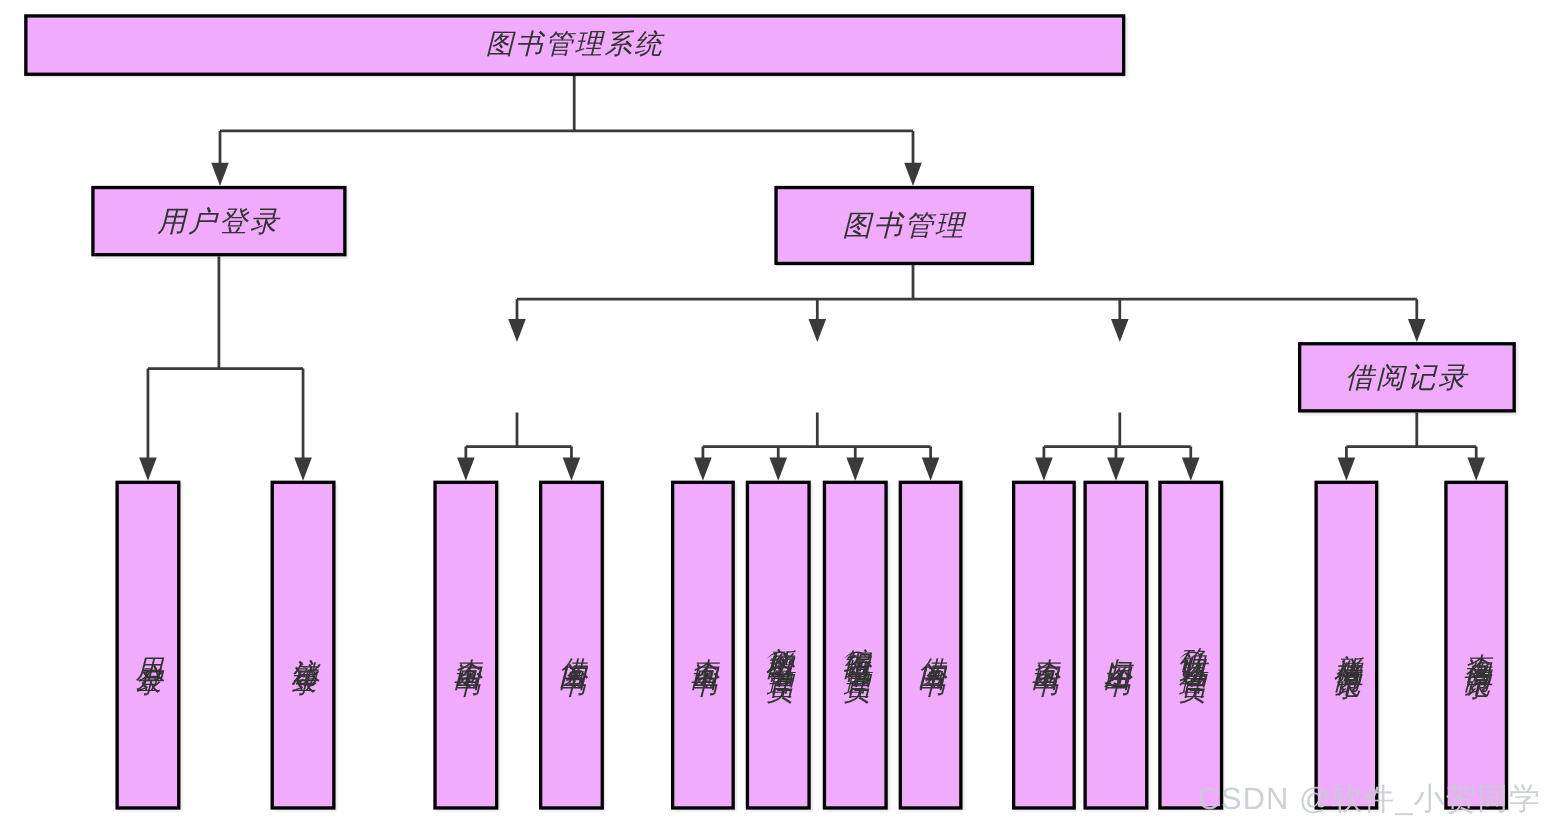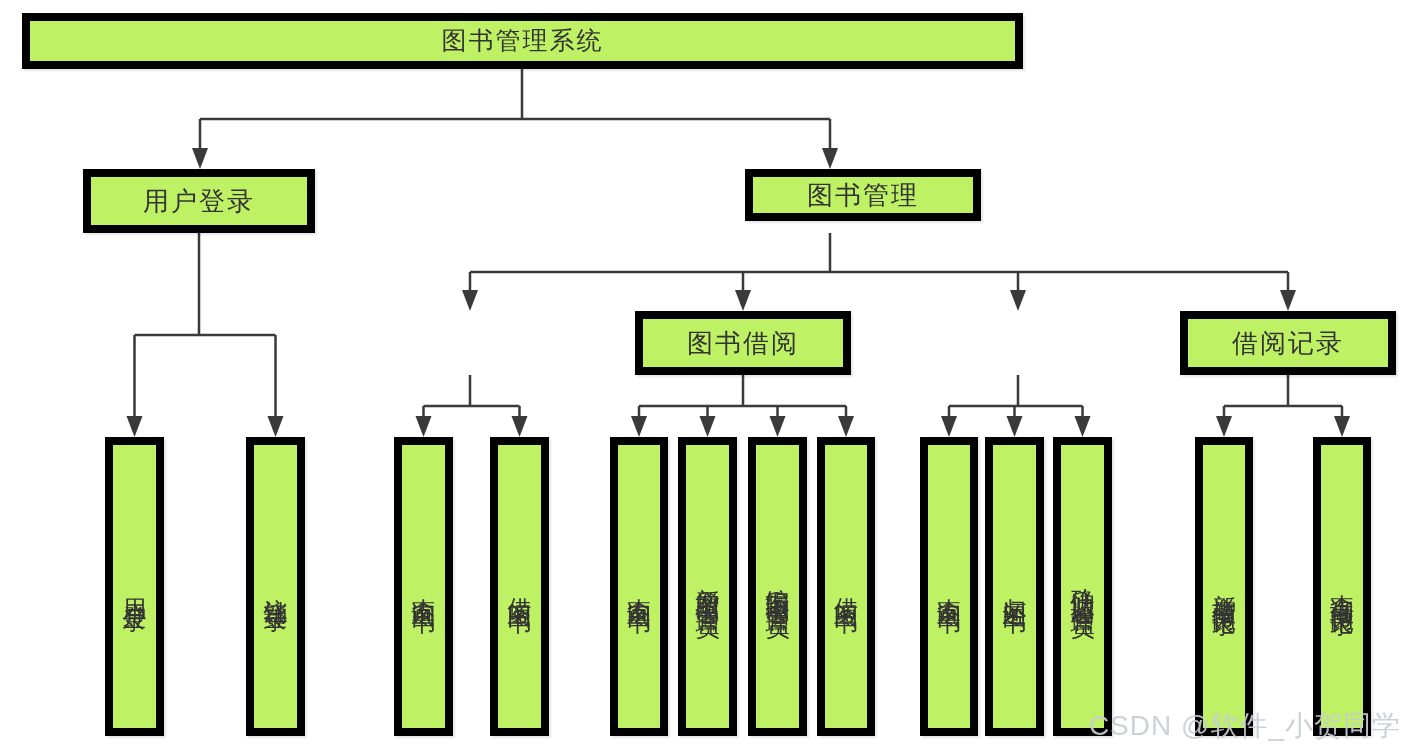--- a/index.html
+++ b/index.html
@@ -17,29 +17,30 @@
   }
   .wires {
     position: absolute;
     left: 0;
     top: 0;
     z-index: 1;
   }
   .node {
     position: absolute;
     box-sizing: border-box;
-    background: #bef264;
-    border: 8px solid #000000;
+    background: #f0abfc;
+    border: 3px solid #000000;
     box-shadow: 2px 2px 2px rgba(0,0,0,0.10);
     color: #333333;
     display: flex;
     align-items: center;
     justify-content: center;
     z-index: 2;
     line-height: 1.25;
+    font-style: italic;
   }
   .node.h {
     font-size: 26px;
     letter-spacing: 2px;
   }
   .node.root {
     font-size: 25px;
   }
   .node.v {
     writing-mode: vertical-lr;
@@ -95,24 +96,23 @@
       <use href="#ah" x="1014.5" y="437"></use>
       <use href="#ah" x="1082.5" y="437"></use>
       <use href="#ah" x="1224" y="437"></use>
       <use href="#ah" x="1342" y="437"></use>
     </g>
   </svg>
 
   <div class="node h root" style="left:22px; top:13px; width:1001px; height:56px">图书管理系统</div>
 
   <div class="node h" style="left:83px; top:169px; width:232px; height:64px">用户登录</div>
-  <div class="node h" style="left:745px; top:169px; width:236px; height:52px">图书管理</div>
+  <div class="node h" style="left:704px; top:169px; width:236px; height:72px">图书管理</div>
 
-  <div class="node h" style="left:635px; top:311px; width:216px; height:64px">图书借阅</div>
-  <div class="node h" style="left:1180px; top:311px; width:216px; height:64px">借阅记录</div>
+  <div class="node h" style="left:1180px; top:311px; width:198px; height:64px">借阅记录</div>
 
   <div class="node v" style="left:105px; top:437px; width:59px; height:299px">用户登录</div>
   <div class="node v" style="left:246px; top:437px; width:59px; height:299px">注销登录</div>
 
   <div class="node v" style="left:394px; top:437px; width:59px; height:299px">查询图书</div>
   <div class="node v" style="left:490px; top:437px; width:59px; height:299px">借阅图书</div>
 
   <div class="node v" style="left:610px; top:437px; width:58px; height:299px">查询图书</div>
   <div class="node v" style="left:678px; top:437px; width:59px; height:299px">新增图书（管理员）</div>
   <div class="node v" style="left:748px; top:437px; width:59px; height:299px">编辑图书（管理员）</div>

